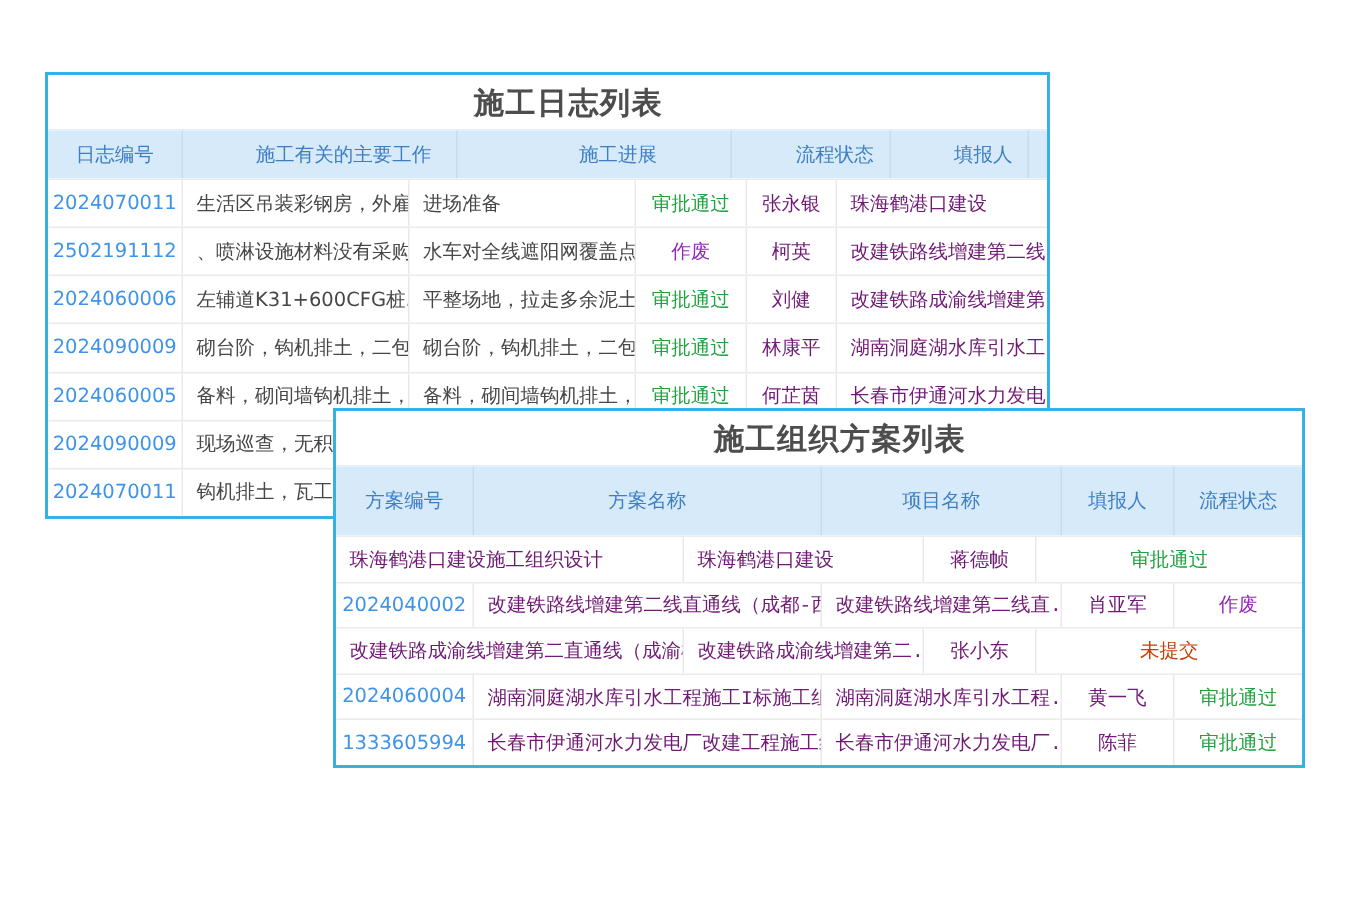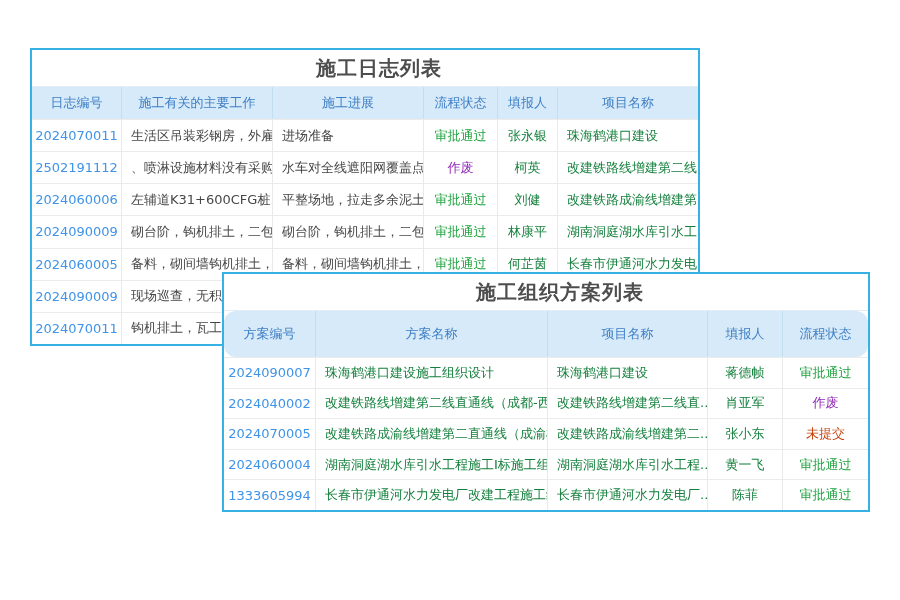--- a/index.html
+++ b/index.html
@@ -16,40 +16,40 @@
   #log-panel{left:30px;top:48px;width:670px;height:298px;z-index:1;}
   #plan-panel{left:222px;top:272px;width:648px;height:240px;z-index:2;}
   .panel-title{
     flex:0 0 36px;display:flex;align-items:center;justify-content:center;
     font-size:20px;font-weight:bold;color:#4d4d4d;letter-spacing:1px;
     border-bottom:1px solid #e3edf5;background:#ffffff;padding-left:28px;
   }
   .thead{
     display:flex;background:#d7eaf9;color:#3e7fc4;font-size:13px;
   }
-  #log-panel .thead{flex:0 0 32px;}
-  #plan-panel .thead{flex:0 0 46px;border-radius:12px;}
+  #log-panel .thead{flex:0 0 32px;gap:32px;}
+  #plan-panel .thead{flex:0 0 46px;}
   .th{
     display:flex;align-items:center;justify-content:center;
     box-sizing:border-box;border-right:1px solid #c3ddf1;
     overflow:hidden;white-space:nowrap;
   }
   .th:last-child{border-right:none;}
   .trow{
     display:flex;flex:1 1 0;border-top:1px solid #ebebeb;
     font-size:13px;color:#474747;background:#ffffff;
   }
   .td{
     display:flex;align-items:center;box-sizing:border-box;
     border-right:1px solid #e9e9e9;overflow:hidden;white-space:nowrap;
     padding:0 9px;
   }
   .td:last-child{border-right:none;}
   .center{justify-content:center;padding:0 13px;}
-  .blue{color:#15803d;}
+  .blue{color:#701a75;font-family:Liberation Mono, monospace;}
   .id-link{color:#3f93e8;cursor:pointer;}
   
   .t1c0{width:90px;flex:none;}
   .t1c1{width:151px;flex:none;}
   .t1c2{width:151px;flex:none;}
   .t1c3{width:74px;flex:none;}
   .t1c4{width:60px;flex:none;}
   .t1c5{flex:1 1 auto;}
   
   .t2c0{width:92px;flex:none;}
@@ -134,35 +134,33 @@
   <div class="panel-title">施工组织方案列表</div>
   <div class="thead">
     <div class="th t2c0">方案编号</div>
     <div class="th t2c1">方案名称</div>
     <div class="th t2c2">项目名称</div>
     <div class="th t2c3">填报人</div>
     <div class="th t2c4">流程状态</div>
   </div>
 
   <div class="trow">
-    <div class="td center id-link t2c0">2024090007</div>
     <div class="td blue t2c1">珠海鹤港口建设施工组织设计</div>
     <div class="td blue t2c2">珠海鹤港口建设</div>
     <div class="td center blue t2c3">蒋德帧</div>
     <div class="td center status t2c4" style="color: rgb(33, 163, 64);">审批通过</div>
   </div>
   <div class="trow">
     <div class="td center id-link t2c0">2024040002</div>
     <div class="td blue t2c1">改建铁路线增建第二线直通线（成都-西...</div>
     <div class="td blue t2c2">改建铁路线增建第二线直...</div>
     <div class="td center blue t2c3">肖亚军</div>
     <div class="td center status t2c4" style="color: rgb(146, 41, 184);">作废</div>
   </div>
   <div class="trow">
-    <div class="td center id-link t2c0">2024070005</div>
     <div class="td blue t2c1">改建铁路成渝线增建第二直通线（成渝枢...</div>
     <div class="td blue t2c2">改建铁路成渝线增建第二...</div>
     <div class="td center blue t2c3">张小东</div>
     <div class="td center status t2c4" style="color: #c2410c;">未提交</div>
   </div>
   <div class="trow">
     <div class="td center id-link t2c0">2024060004</div>
     <div class="td blue t2c1">湖南洞庭湖水库引水工程施工I标施工组织...</div>
     <div class="td blue t2c2">湖南洞庭湖水库引水工程...</div>
     <div class="td center blue t2c3">黄一飞</div>

